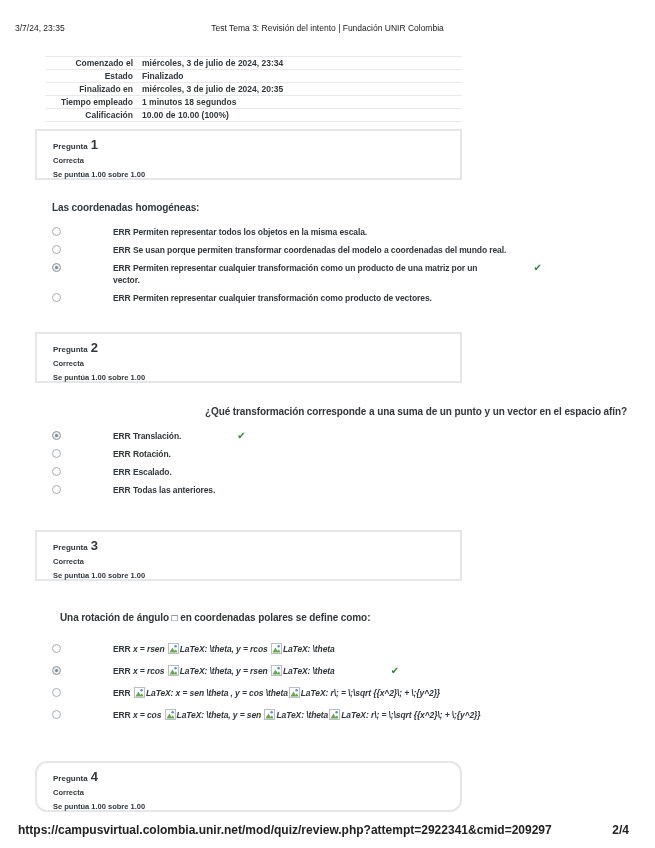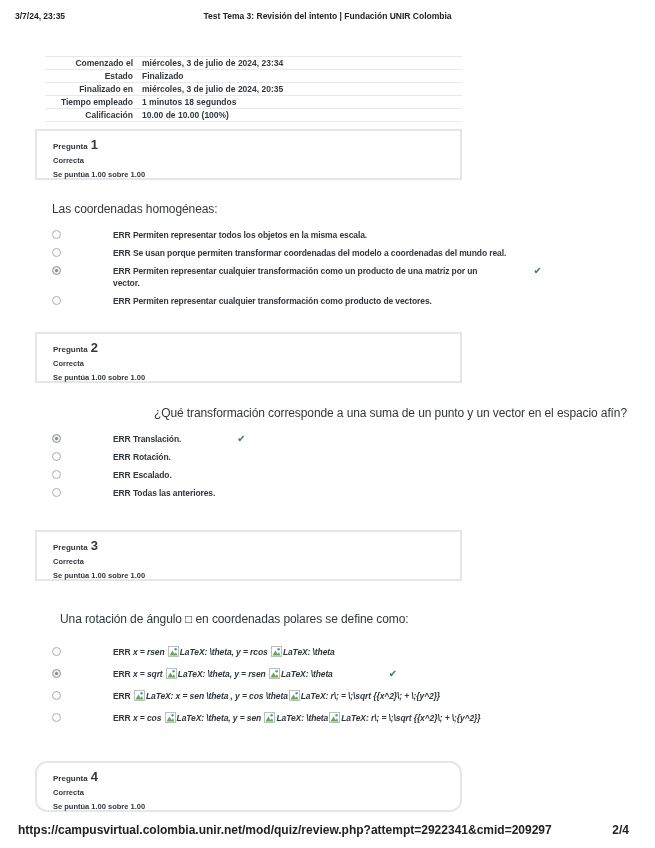--- a/index.html
+++ b/index.html
@@ -12,21 +12,21 @@
   *{box-sizing:border-box;margin:0;padding:0;}
   html,body{background:#ffffff;}
   body{
     font-family:"Liberation Sans","DejaVu Sans",sans-serif;
     color:var(--text);
     width:655px;height:848px;position:relative;overflow:hidden;
   }
   .page{position:absolute;inset:0;background:#fff;}
 
   
-  .hdr{position:absolute;top:11px;left:0;width:655px;height:14px;font-size:8.5px;color:#222;font-weight:700;}
+  .hdr{position:absolute;top:23px;left:0;width:655px;height:14px;font-size:8.5px;color:#222;font-weight:400;}
   .hdr .left{position:absolute;left:15px;top:0;}
   .hdr .center{position:absolute;left:0;right:0;text-align:center;top:0;}
   .ftr{position:absolute;top:823px;left:0;width:655px;height:14px;font-size:12px;color:#222;font-weight:600;}
   .ftr .url{position:absolute;left:18px;top:0;}
   .ftr .pg{position:absolute;right:26px;top:0;}
 
   
   .summary{position:absolute;top:56px;left:45px;width:417px;border-collapse:collapse;font-size:8.5px;}
   .summary td{border-top:1px solid var(--line);height:13px;padding:0;vertical-align:middle;font-weight:600;}
   .summary tr:last-child td{border-bottom:1px solid var(--line);}
@@ -37,21 +37,21 @@
   .infobox{position:absolute;left:35px;width:427px;height:51px;background:#fff;
     border:2px solid var(--border);padding:6px 16px 0 16px;}
   .q-head{line-height:13px;}
   .q-label{font-size:8px;font-weight:700;}
   .q-num{font-size:13px;font-weight:600;margin-left:3px;}
   .q-state{font-size:7.5px;font-weight:600;margin-top:3px;}
   .q-points{font-size:7.5px;font-weight:600;margin-top:5px;}
 
   
   .qcontent{position:absolute;left:52px;width:575px;}
-  .q-text{font-size:12px;font-weight:400;letter-spacing:-0.1px;margin-bottom:13px;}
+  .q-text{font-size:10px;font-weight:700;letter-spacing:-0.1px;margin-bottom:13px;}
   .q-text.big-gap{margin-bottom:20px;margin-left:8px;}
   .opt{display:flex;align-items:flex-start;margin-bottom:6px;gap:44px;}
   .opt.tall{margin-bottom:10px;}
   .radio{flex:0 0 auto;width:9px;height:9px;border-radius:50%;
     border:1px solid var(--radio);margin:1px 8px 0 0;position:relative;background:#fdfdfd;}
   .radio.sel{background:#e9eaeb;border-color:#8f959b;}
   .radio.sel::after{content:"";position:absolute;left:2px;top:2px;width:3px;height:3px;border-radius:50%;background:#7d848b;}
   .opt-label{font-size:8.5px;font-weight:600;line-height:12px;letter-spacing:-0.1px;max-width:420px;}
   .opt-label .m{font-style:italic;}
   .opt-label .alt-txt{font-style:italic;}
@@ -163,21 +163,21 @@
                   <circle cx="7.6" cy="3.2" r="1.2" fill="#4f8fd0"></circle>
                   <path d="M1.5 9.5 L4.4 4.6 L6.6 8 L8 6.2 L9.5 9.5 Z" fill="#69a74e"></path>
                 </svg><span class="alt-txt">LaTeX: \theta</span></span><span class="m">, y = rcos </span><span class="alt"><svg class="bimg" viewBox="0 0 11 11">
                   <rect x="0.5" y="0.5" width="10" height="10" fill="#ffffff" stroke="#b9bec3"></rect>
                   <circle cx="7.6" cy="3.2" r="1.2" fill="#4f8fd0"></circle>
                   <path d="M1.5 9.5 L4.4 4.6 L6.6 8 L8 6.2 L9.5 9.5 Z" fill="#69a74e"></path>
                 </svg><span class="alt-txt">LaTeX: \theta</span></span></span>
           </div>
           <div class="opt tall">
             <span class="radio sel"></span>
-            <span class="opt-label"><span class="t">ERR </span><span class="m">x = sqrt </span><span class="alt"><svg class="bimg" viewBox="0 0 11 11">
+            <span class="opt-label"><span class="t">ERR </span><span class="m">x = rcos </span><span class="alt"><svg class="bimg" viewBox="0 0 11 11">
                   <rect x="0.5" y="0.5" width="10" height="10" fill="#ffffff" stroke="#b9bec3"></rect>
                   <circle cx="7.6" cy="3.2" r="1.2" fill="#4f8fd0"></circle>
                   <path d="M1.5 9.5 L4.4 4.6 L6.6 8 L8 6.2 L9.5 9.5 Z" fill="#69a74e"></path>
                 </svg><span class="alt-txt">LaTeX: \theta</span></span><span class="m">, y = rsen </span><span class="alt"><svg class="bimg" viewBox="0 0 11 11">
                   <rect x="0.5" y="0.5" width="10" height="10" fill="#ffffff" stroke="#b9bec3"></rect>
                   <circle cx="7.6" cy="3.2" r="1.2" fill="#4f8fd0"></circle>
                   <path d="M1.5 9.5 L4.4 4.6 L6.6 8 L8 6.2 L9.5 9.5 Z" fill="#69a74e"></path>
                 </svg><span class="alt-txt">LaTeX: \theta</span></span></span>
             <span class="check">✔</span>
           </div>

